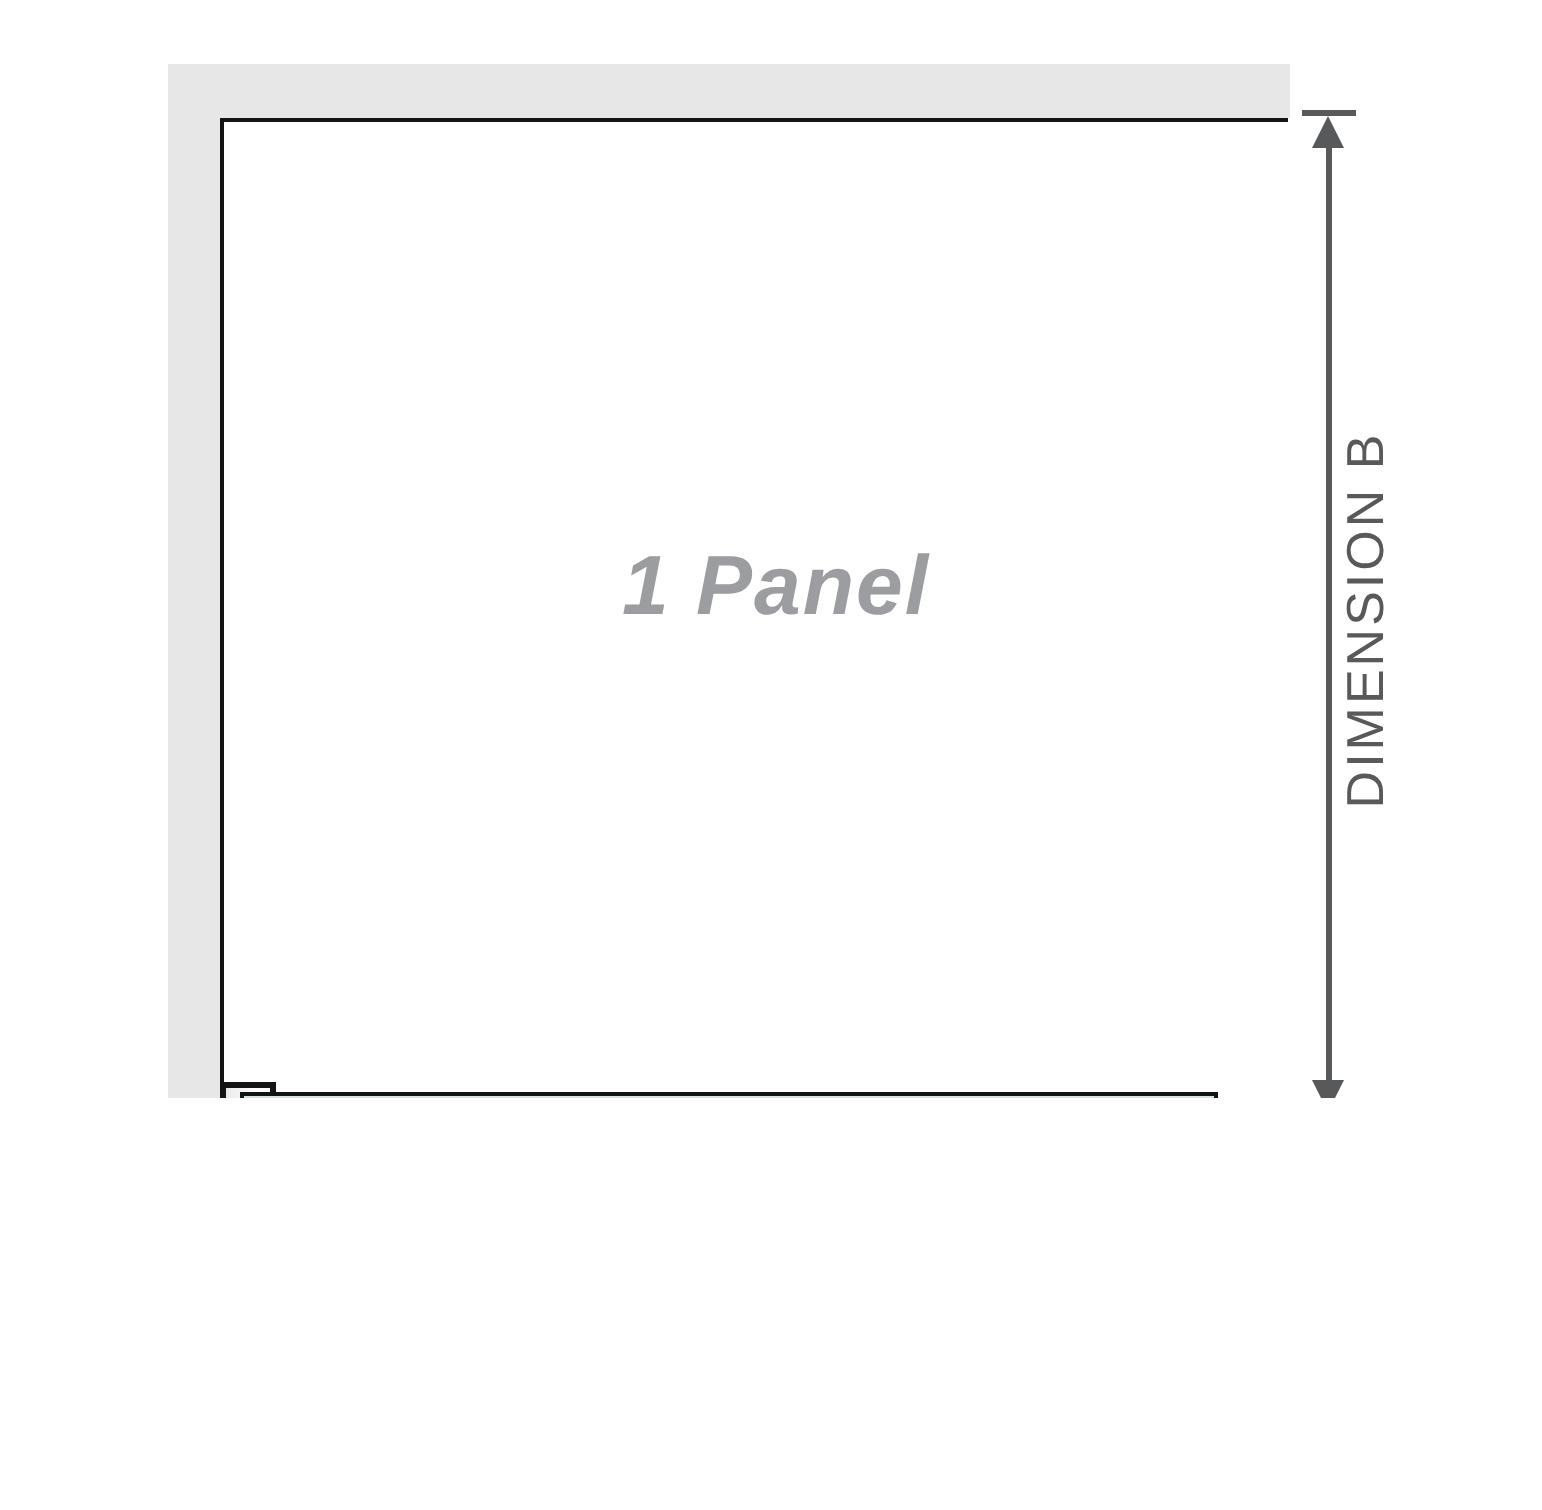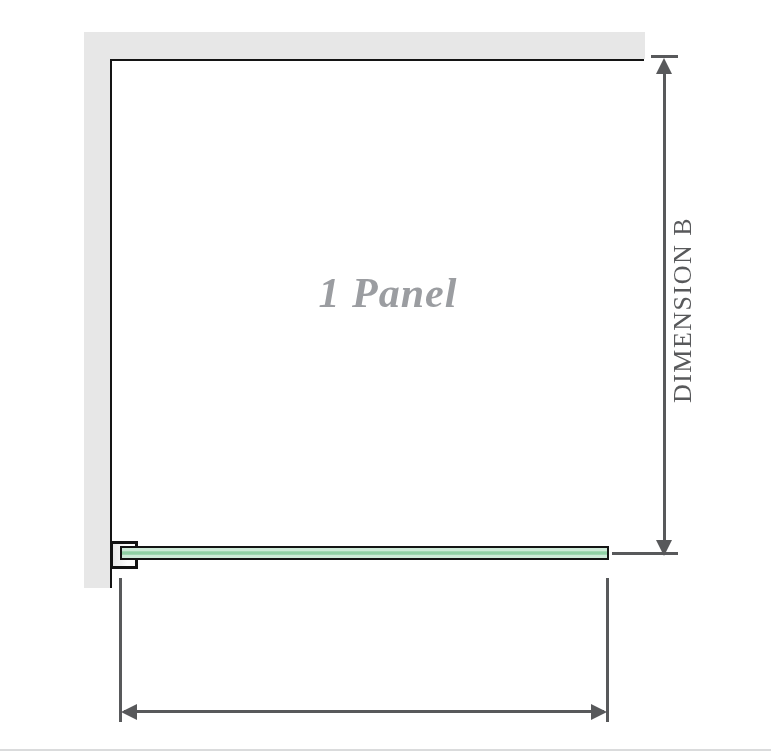--- a/index.html
+++ b/index.html
@@ -1,21 +1,21 @@
 <!DOCTYPE html>
 <html><head>
 <meta charset="utf-8">
 <style>
   html,body{margin:0;padding:0;background:#ffffff;}
   .stage{
     position:relative;
-    width:771px;height:755px;
+    width:771px;height:549px;
     background:var(--bg,#ffffff);
     overflow:hidden;
-    font-family:Liberation Serif, serif;
+    font-family:Liberation Sans, sans-serif;
   }
   .abs{position:absolute;}
 
   
   .wall-top{left:84px;top:32px;width:561px;height:27px;background:var(--wall,#e7e7e7);}
   .wall-left{left:84px;top:32px;width:26px;height:556px;background:var(--wall,#e7e7e7);}
 
   
   .panel-edge-top{left:110px;top:59px;width:534px;height:2px;background:var(--line,#141414);}
   .panel-edge-left{left:110px;top:59px;width:2px;height:529px;background:var(--line,#141414);}

